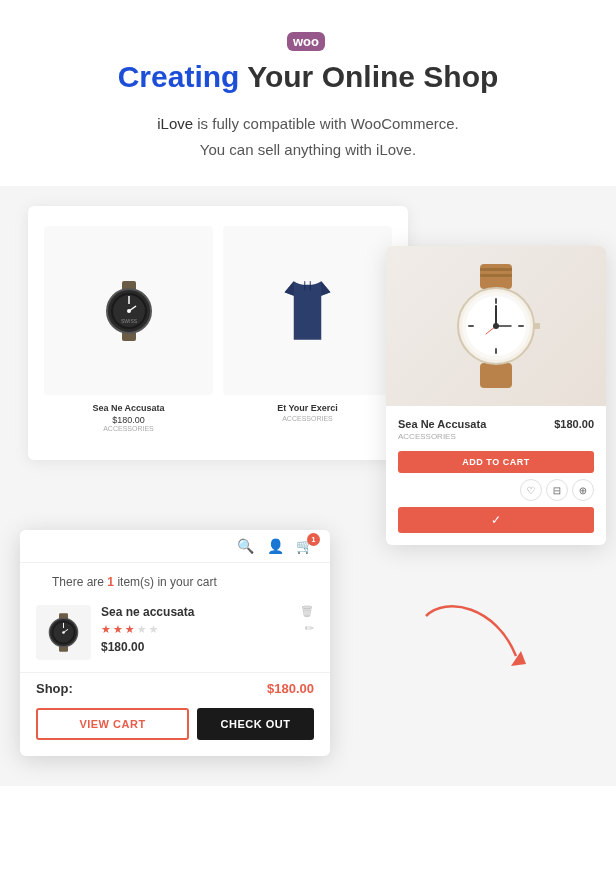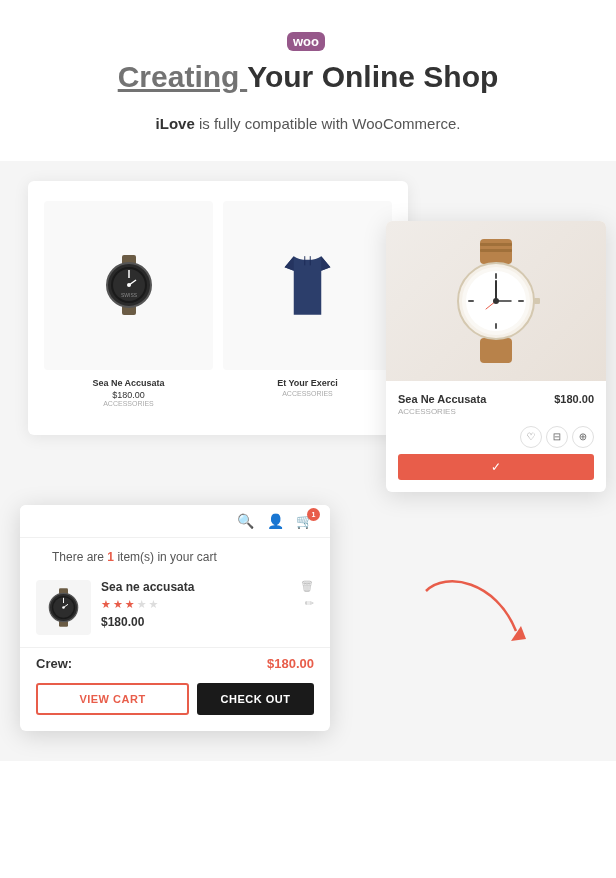--- a/index.html
+++ b/index.html
@@ -31,31 +31,30 @@
       margin-right: 4px;
       text-align: right;
     }
     .header-title {
       font-size: 30px;
       font-weight: 700;
       color: #333;
       line-height: 1.2;
     }
     .header-title .accent {
-      color: #737373;
-      text-decoration: underline;
+      color: #1d4ed8;
     }
     .header-subtitle {
       margin-top: 16px;
       font-size: 15px;
       color: #555;
       line-height: 1.7;
     }
     .header-subtitle strong {
-      font-weight: 700;
+      font-weight: 400;
       color: #333;
     }
 
     
     .demo-area {
       position: relative;
       width: 100%;
       height: 600px;
       background: #f5f5f5;
       padding: 20px;
@@ -386,20 +385,21 @@
   <div class="woo-badge">
     <span class="woo-logo">
       <span>woo</span>
     </span>
   </div>
   <div class="header-title">
     <span class="accent">Creating </span><span>Your Online Shop</span>
   </div>
   <div class="header-subtitle">
     <strong>iLove</strong><span> is fully compatible with WooCommerce.</span><br>
+    <span>You can sell anything with iLove.</span>
   </div>
 </div>
 
 <div class="demo-area">
 
   <div class="product-listing-card">
     <div class="product-grid">
 
       <div class="product-item">
         <div class="product-img-box">
@@ -464,20 +464,21 @@
 
         <rect x="108" y="67" width="6" height="6" rx="1" fill="#d4c8b0"></rect>
       </svg>
     </div>
     <div class="detail-info">
       <div class="detail-title-row">
         <span class="detail-name">Sea Ne Accusata</span>
         <span class="detail-price">$180.00</span>
       </div>
       <div class="detail-cat">ACCESSORIES</div>
+      <button class="add-to-cart-btn">ADD TO CART</button>
       <div class="detail-action-icons">
         <div class="action-icon-btn">♡</div>
         <div class="action-icon-btn">⊟</div>
         <div class="action-icon-btn">⊕</div>
       </div>
       <button class="confirm-btn">✓</button>
     </div>
   </div>
 
   <div class="cart-dropdown-card">
@@ -519,21 +520,21 @@
         </div>
         <div class="cart-item-price">$180.00</div>
       </div>
       <div class="cart-item-actions">
         <span class="cart-action-icon">🗑</span>
         <span class="cart-action-icon">✏</span>
       </div>
     </div>
 
     <div class="cart-total-row">
-      <span class="cart-total-label">Crew:</span>
+      <span class="cart-total-label">Shop:</span>
       <span class="cart-total-price">$180.00</span>
     </div>
 
     <div class="cart-buttons">
       <button class="view-cart-btn">VIEW CART</button>
       <button class="checkout-btn">CHECK OUT</button>
     </div>
   </div>
 
   <svg class="arrow-svg" viewBox="0 0 120 80">

